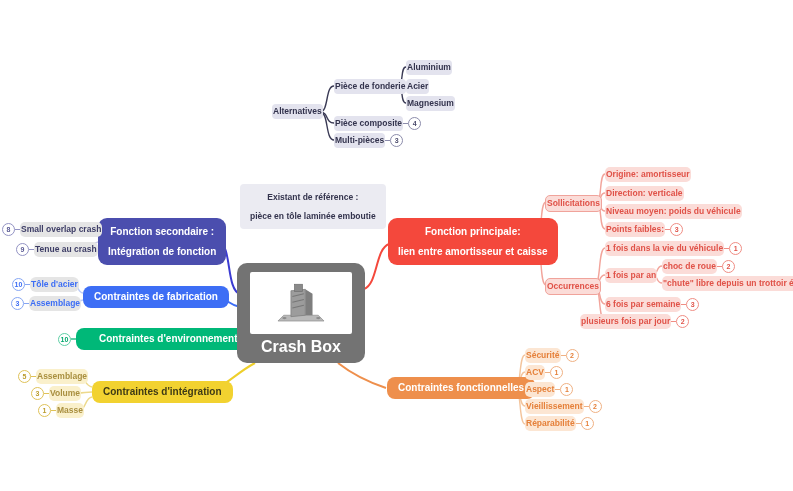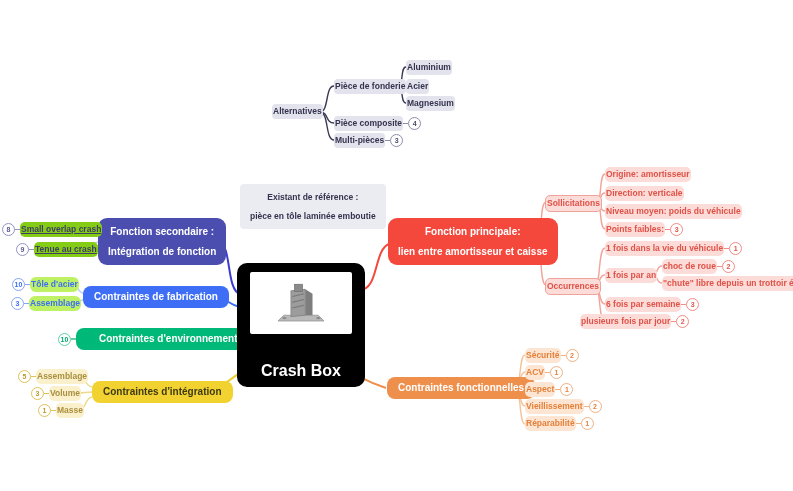--- a/index.html
+++ b/index.html
@@ -18,26 +18,26 @@
   .tick{width:5px;height:1.3px;}
   
   .n-top{background:#e3e3ee;color:#33334d;border-radius:4px;}
   .b-navy{border-color:#8c8cab;color:#4a4a6b;}
   .t-navy{background:#8c8cab;}
   
   .n-note{background:#ebebf2;color:#33334d;border-radius:4px;font-size:8.5px;font-weight:600;
           display:flex;flex-direction:column;gap:9px;align-items:center;padding:8px 10px;margin-top:14px;}
   
   .n-purple-main{background:#4b4eae;color:#fff;}
-  .n-purple-child{background:#84cc16;color:#3d3d66;text-decoration:underline;}
+  .n-purple-child{background:#e5e5e5;color:#3d3d66;}
   .b-purple{border-color:#9393c4;color:#5a5a94;}
   .t-purple{background:#9393c4;}
   
   .n-blue-main{background:#3d6ef5;color:#fff;}
-  .n-blue-child{background:#bef264;color:#3d6ef5;border-radius:6px;}
+  .n-blue-child{background:#e5e5e5;color:#3d6ef5;border-radius:6px;}
   .b-blue{border-color:#86a6f3;color:#3d6ef5;}
   .t-blue{background:#86a6f3;}
   
   .n-green-main{background:#00b878;color:#fff;padding-left:23px;}
   .b-green{border-color:#5fcfa6;color:#00a86d;}
   .t-green{background:#5fcfa6;}
   
   .n-yellow-main{background:#f2d230;color:#3e3a16;}
   .n-yellow-child{background:#faf0cb;color:#a98f3f;}
   .b-yellow{border-color:#dfc258;color:#bb9c2d;}
@@ -47,22 +47,22 @@
   .n-red-sub{background:#fbdcd8;color:#e05248;border:1px solid #f0a39b;}
   .n-red-child{background:#fbdcd8;color:#e05248;}
   .b-red{border-color:#f08d84;color:#e05248;}
   .t-red{background:#f08d84;}
   
   .n-orange-main{background:#ee8f4c;color:#fff;}
   .n-orange-child{background:#fce6d3;color:#e5803a;}
   .b-orange{border-color:#f0b183;color:#e5803a;}
   .t-orange{background:#f0b183;}
   
-  .center-box{position:absolute;left:237px;top:263px;width:128px;height:124px;z-index:2;
-              background:#000000;border-radius:10px;}
+  .center-box{position:absolute;left:237px;top:263px;width:128px;height:100px;z-index:2;
+              background:#737373;border-radius:10px;}
   .center-img{position:absolute;left:13px;top:9px;width:102px;height:62px;background:#fff;
               border-radius:2px;display:flex;align-items:center;justify-content:center;}
   .center-title{position:absolute;left:0;right:0;bottom:7px;text-align:center;color:#fff;
                 font-size:16px;font-weight:700;}
 </style>
 </head>
 <body>
 
 <div class="canvas">
 

